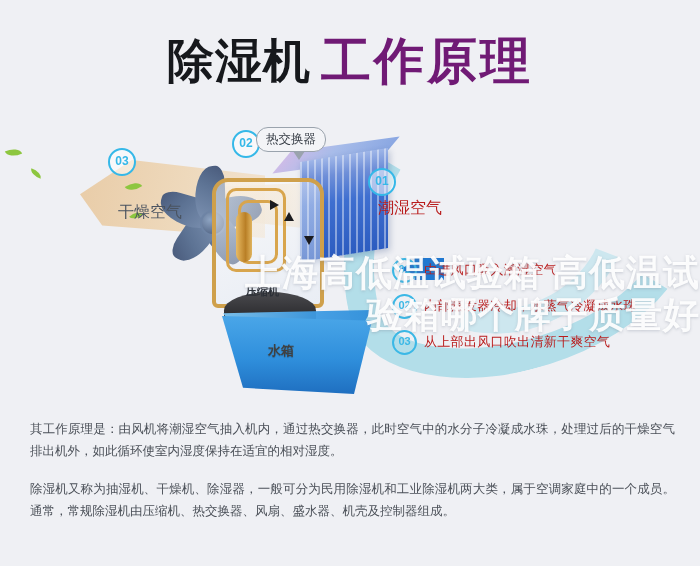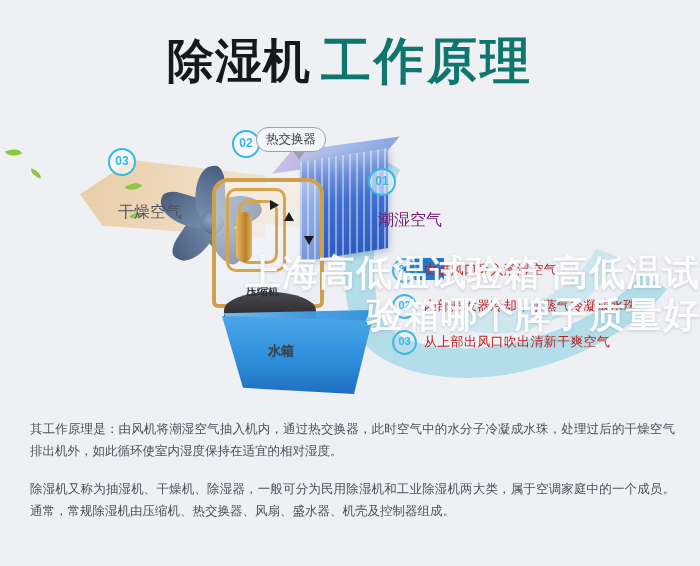--- a/index.html
+++ b/index.html
@@ -34,21 +34,21 @@
   .title-a {
     font-size: 47px;
     font-weight: 700;
     color: #16181c;
     letter-spacing: 1px;
     vertical-align: middle;
   }
   .title-b {
     font-size: 50px;
     font-weight: 700;
-    color: #0f766e;
+    color: #701a75;
     letter-spacing: 3px;
     vertical-align: middle;
     margin-left: 10px;
   }
 
   
   .stage {
     position: absolute;
     left: 0;
     top: 120px;
@@ -287,21 +287,21 @@
   .badge.b-02 { left: 232px; top: 10px; }
   .badge.b-01 { left: 368px; top: 48px; }
 
   .cap-label {
     position: absolute;
     font-size: 16px;
     color: #3c4450;
     font-family: Liberation Serif, serif;
   }
   .cap-dry   { left: 118px; top: 82px; color: #4a5360; }
-  .cap-moist { left: 378px; top: 90px; color: #701a75; }
+  .cap-moist { left: 378px; top: 78px; color: #b91c1c; }
 
   .bubble {
     position: absolute;
     left: 256px;
     top: 7px;
     padding: 3px 9px;
     border: 1.5px solid #9aa3ad;
     border-radius: 12px;
     background: #f3f4f7;
     font-size: 12.5px;

